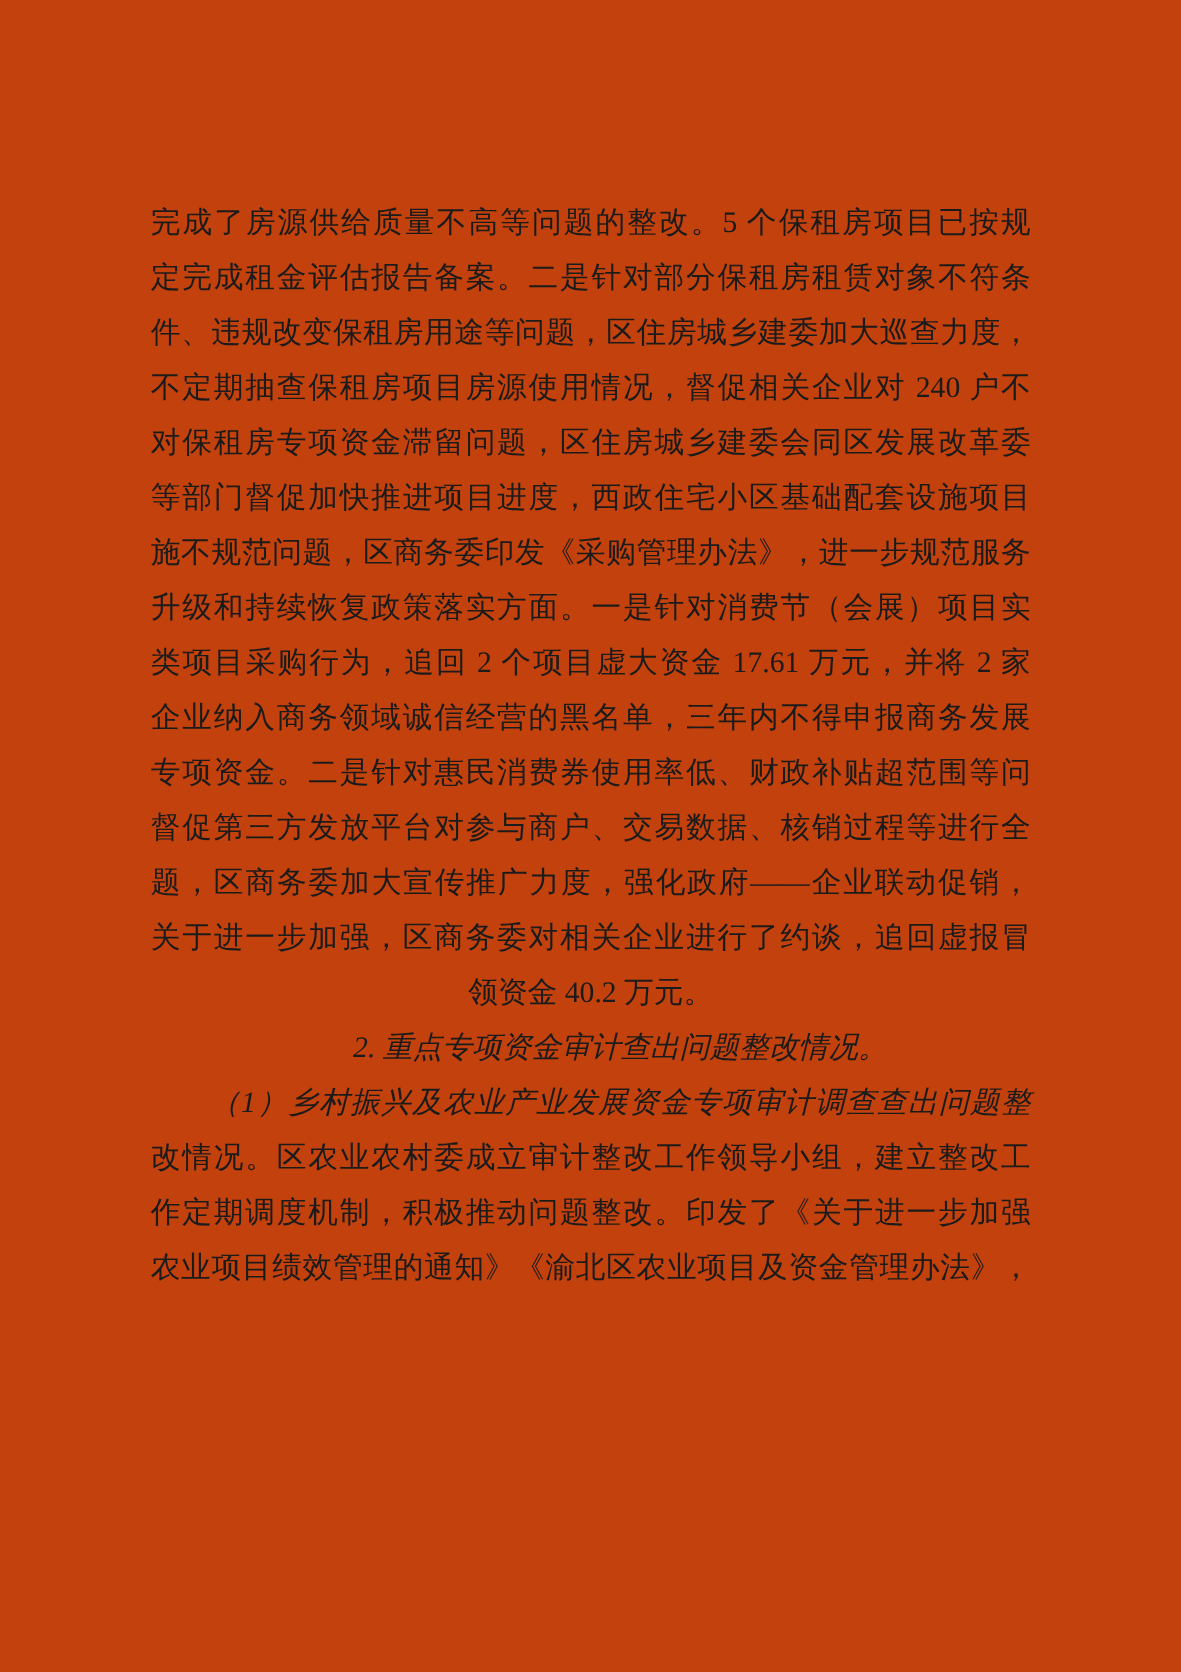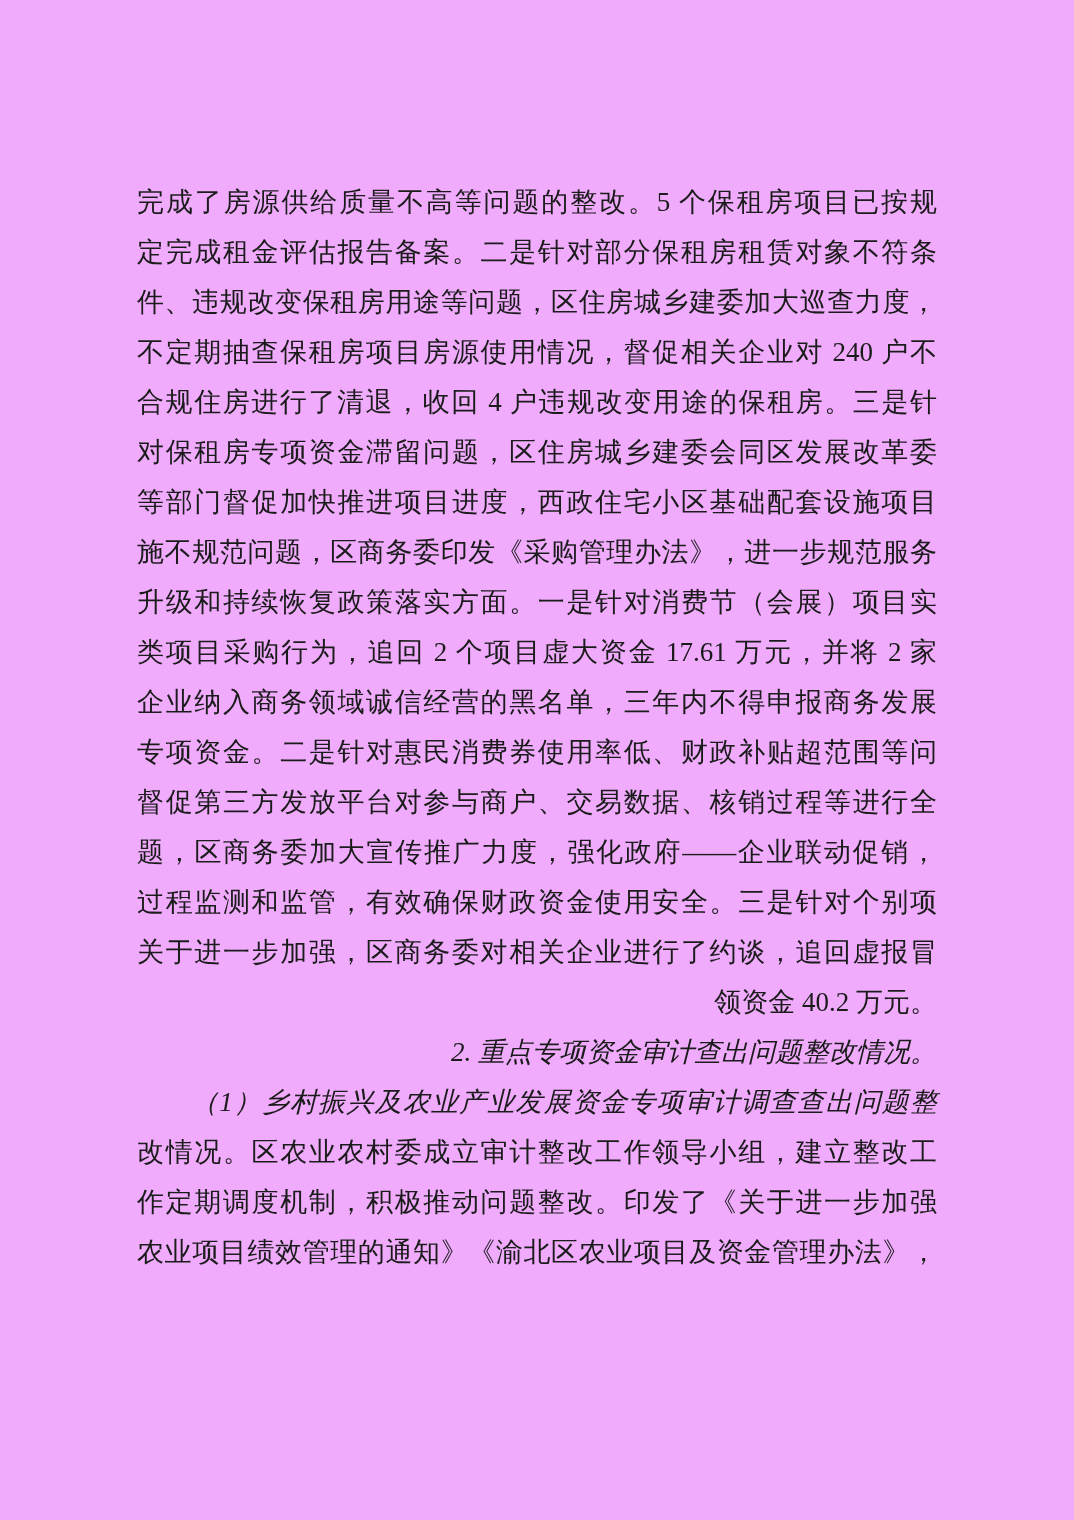--- a/index.html
+++ b/index.html
@@ -4,67 +4,65 @@
 <style>
   html, body {
     margin: 0;
     padding: 0;
     background: #ffffff;
   }
   .page {
     position: relative;
     width: 1074px;
     height: 1520px;
-    background: #f0abfc;
+    background: #c2410c;
     overflow: hidden;
   }
   .content {
     position: absolute;
     left: 137px;
     top: 177px;
     width: 800px;
   }
   .line {
     height: 50px;
     line-height: 50px;
     font-size: 27px;
     color: #1b1b1b;
     font-family: "Liberation Serif", "DejaVu Serif", serif;
-    text-align: right;
+    text-align: center;
     overflow: visible;
   }
   .line.justify {
     text-align: justify;
     text-align-last: justify;
   }
   .line.indent {
     padding-left: 54px;
     font-style: italic;
   }
 </style>
 </head>
 <body>
 
 <div class="page">
   <div class="content">
       <div class="line justify">完成了房源供给质量不高等问题的整改。5 个保租房项目已按规</div>
       <div class="line justify">定完成租金评估报告备案。二是针对部分保租房租赁对象不符条</div>
       <div class="line justify">件、违规改变保租房用途等问题，区住房城乡建委加大巡查力度，</div>
       <div class="line justify">不定期抽查保租房项目房源使用情况，督促相关企业对 240 户不</div>
-      <div class="line justify">合规住房进行了清退，收回 4 户违规改变用途的保租房。三是针</div>
       <div class="line justify">对保租房专项资金滞留问题，区住房城乡建委会同区发展改革委</div>
       <div class="line justify">等部门督促加快推进项目进度，西政住宅小区基础配套设施项目</div>
       <div class="line justify">施不规范问题，区商务委印发《采购管理办法》，进一步规范服务</div>
       <div class="line justify">升级和持续恢复政策落实方面。一是针对消费节（会展）项目实</div>
       <div class="line justify">类项目采购行为，追回 2 个项目虚大资金 17.61 万元，并将 2 家</div>
       <div class="line justify">企业纳入商务领域诚信经营的黑名单，三年内不得申报商务发展</div>
       <div class="line justify">专项资金。二是针对惠民消费券使用率低、财政补贴超范围等问</div>
       <div class="line justify">督促第三方发放平台对参与商户、交易数据、核销过程等进行全</div>
       <div class="line justify">题，区商务委加大宣传推广力度，强化政府——企业联动促销，</div>
-      <div class="line justify">过程监测和监管，有效确保财政资金使用安全。三是针对个别项</div>
       <div class="line justify">关于进一步加强，区商务委对相关企业进行了约谈，追回虚报冒</div>
       <div class="line">领资金 40.2 万元。</div>
       <div class="line indent">2. 重点专项资金审计查出问题整改情况。</div>
       <div class="line justify indent">（1）乡村振兴及农业产业发展资金专项审计调查查出问题整</div>
       <div class="line justify">改情况。区农业农村委成立审计整改工作领导小组，建立整改工</div>
       <div class="line justify">作定期调度机制，积极推动问题整改。印发了《关于进一步加强</div>
       <div class="line justify">农业项目绩效管理的通知》《渝北区农业项目及资金管理办法》，</div>
     </div>
 </div>
 

